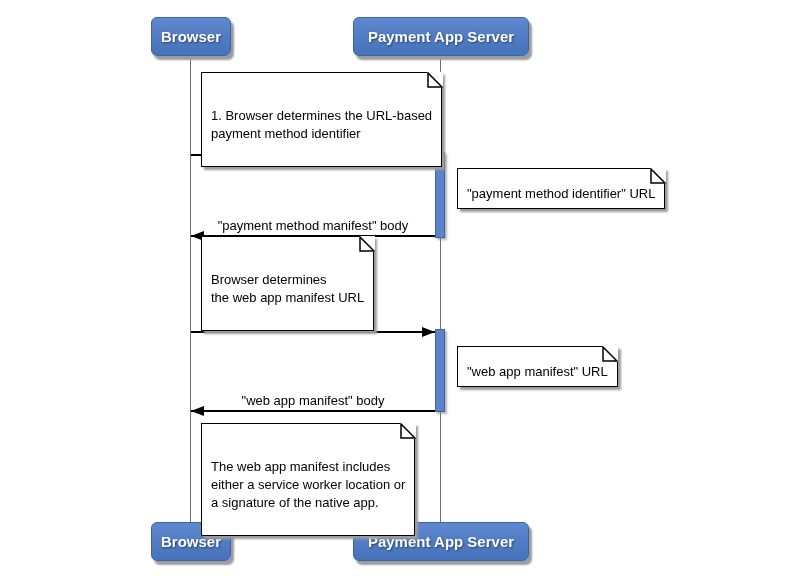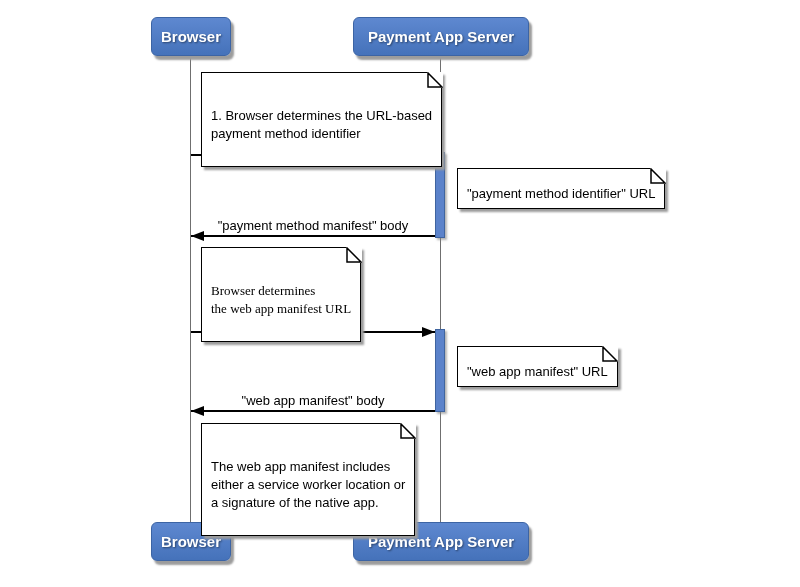--- a/index.html
+++ b/index.html
@@ -50,21 +50,21 @@
     padding:16px 9px 5px 9px; font-size:13px; line-height:1.38;
     white-space:pre-line; z-index:4;
   }
   .note-fold {
     position:absolute; top:-1.5px; right:-1.5px; width:16px; height:16px;
     background:var(--note-fill,#ffffff); line-height:0;
   }
   .note-fold svg { display:block; }
   #note-1       { left:201px; top:72px;  }
   #note-right-1 { left:457px; top:168px; white-space:nowrap; }
-  #note-2       { left:201px; top:247px;font-family:Liberation Serif, serif; }
+  #note-2       { left:201px; top:236px; }
   #note-right-2 { left:457px; top:346px; white-space:nowrap; }
   #note-3       { left:201px; top:423px; }
 
   
   .message { position:absolute; left:191px; width:244px; z-index:2; }
   .message .msg-label {
     display:block; text-align:center; font-size:13px; height:16px;
     margin-bottom:1px; white-space:nowrap;
   }
   .message .msg-line { position:relative; height:2px; background:var(--message-color,#000000); }

